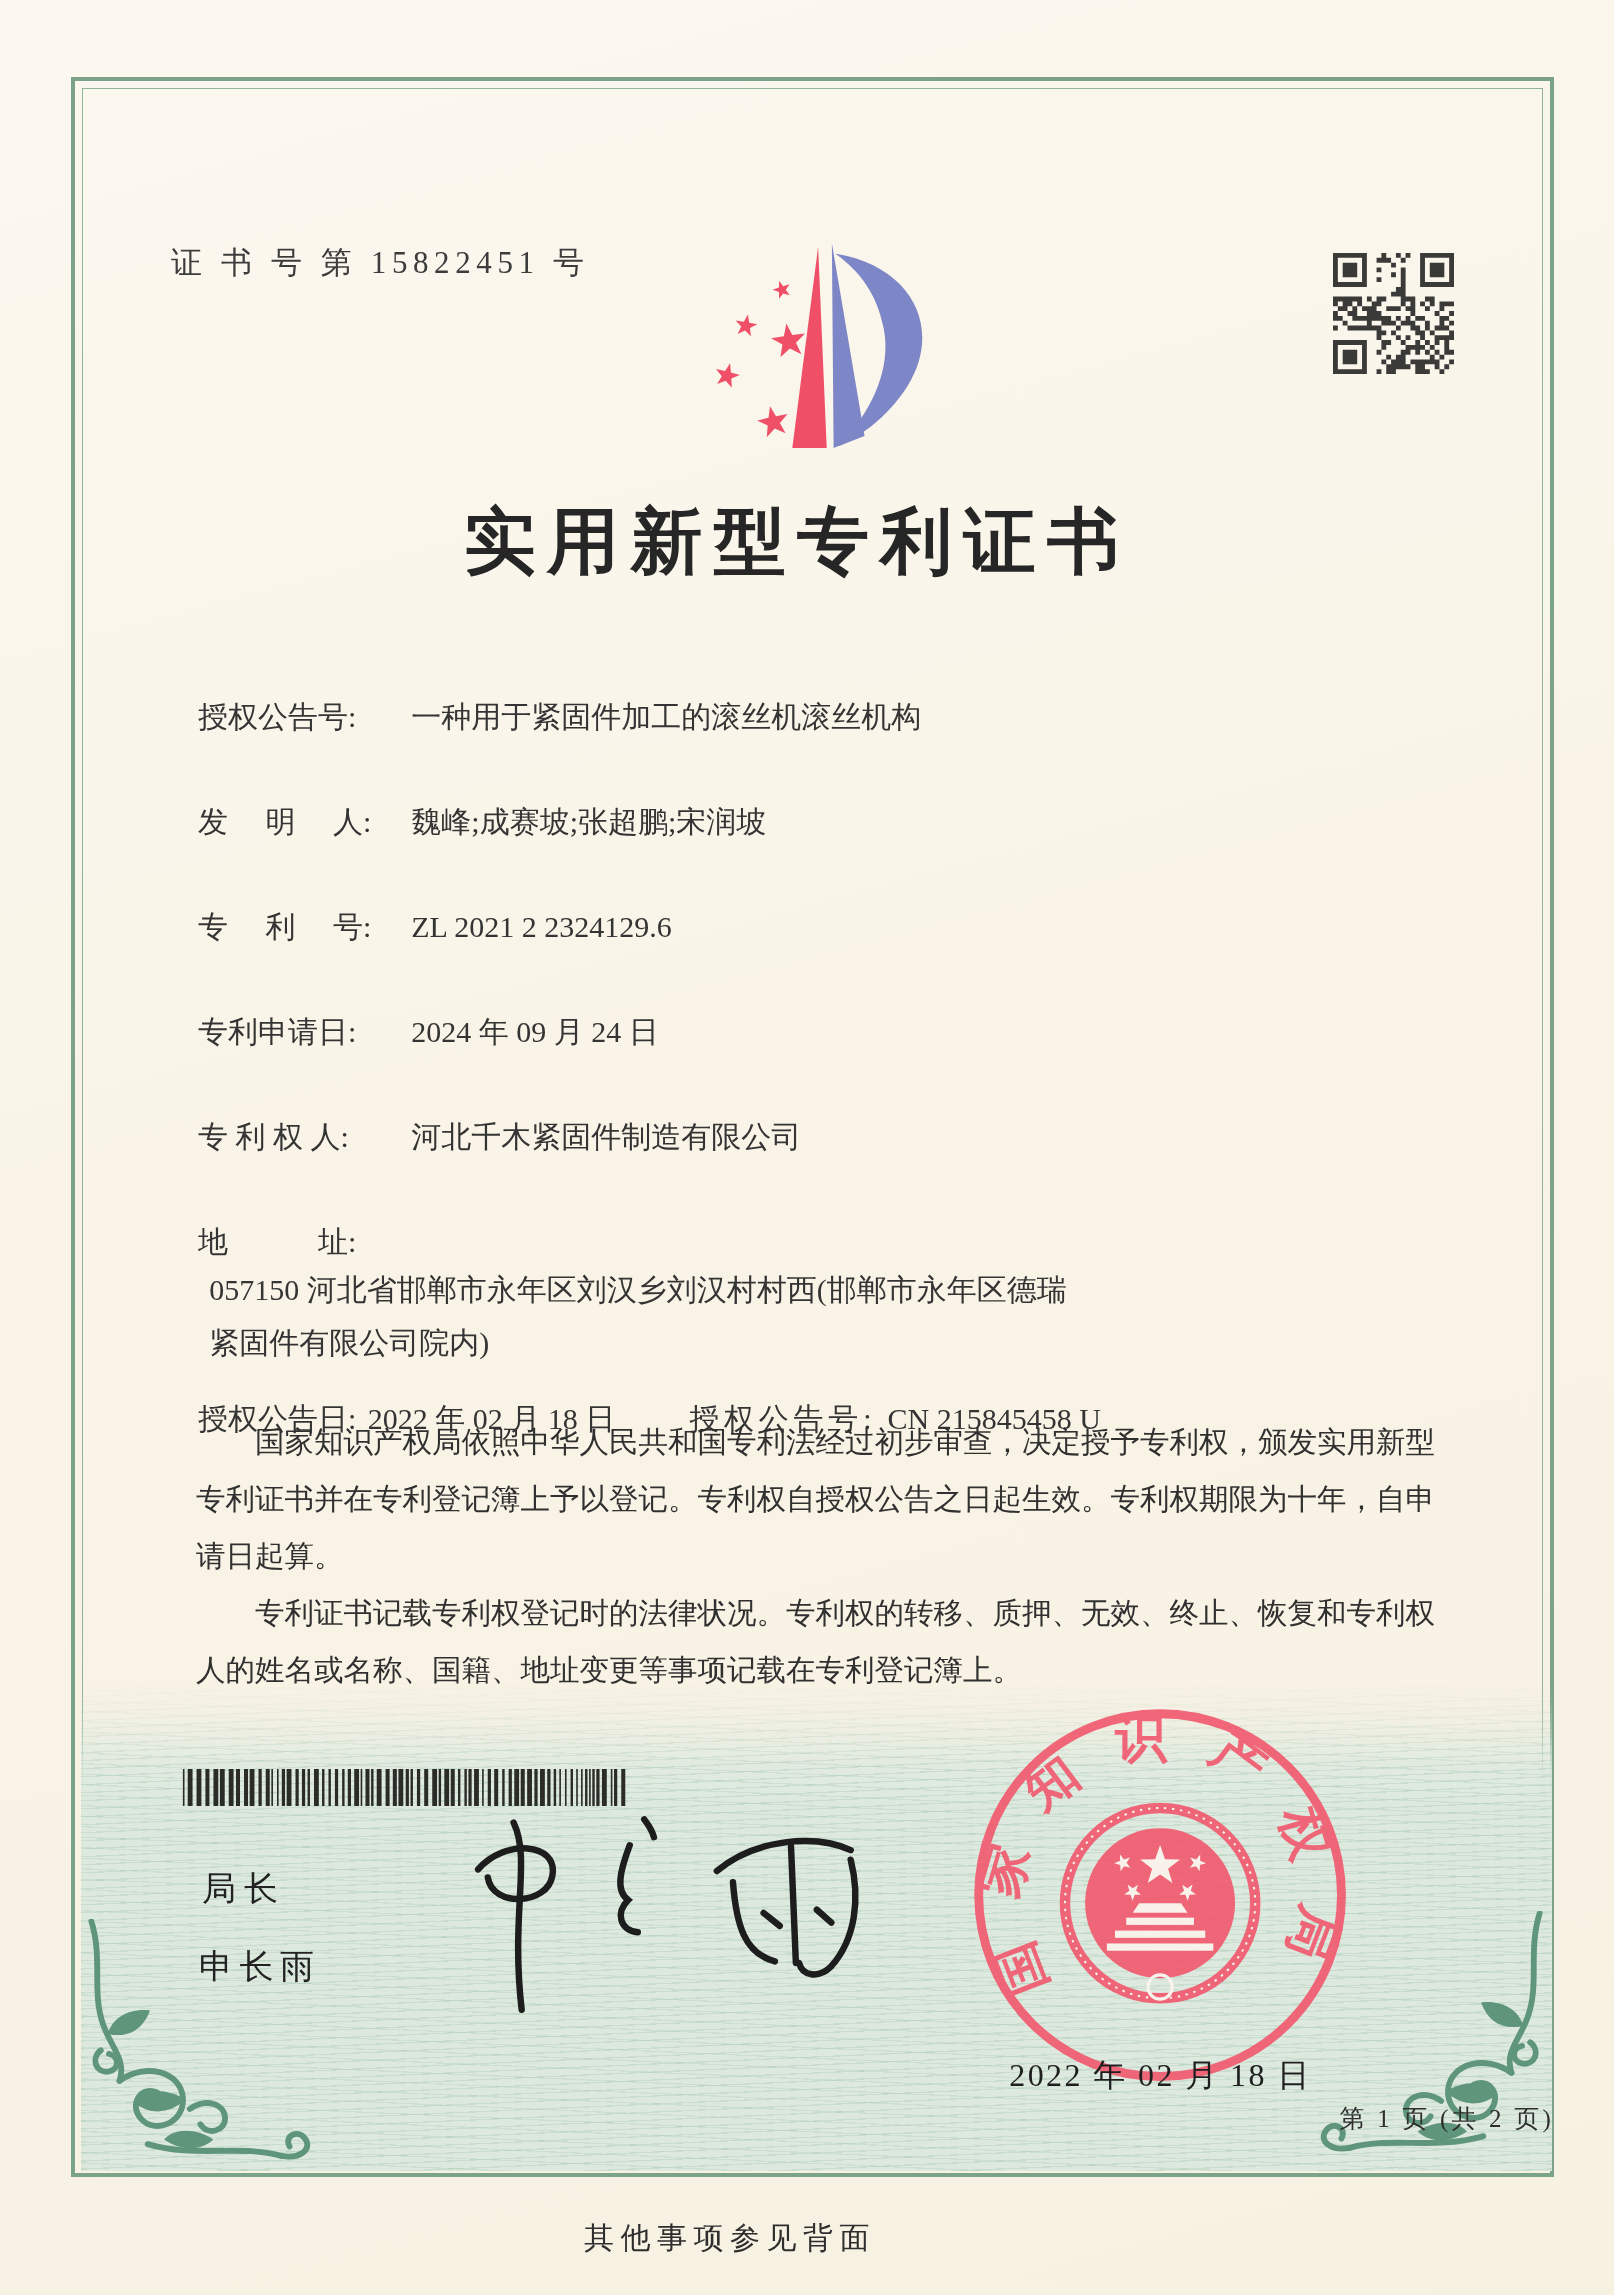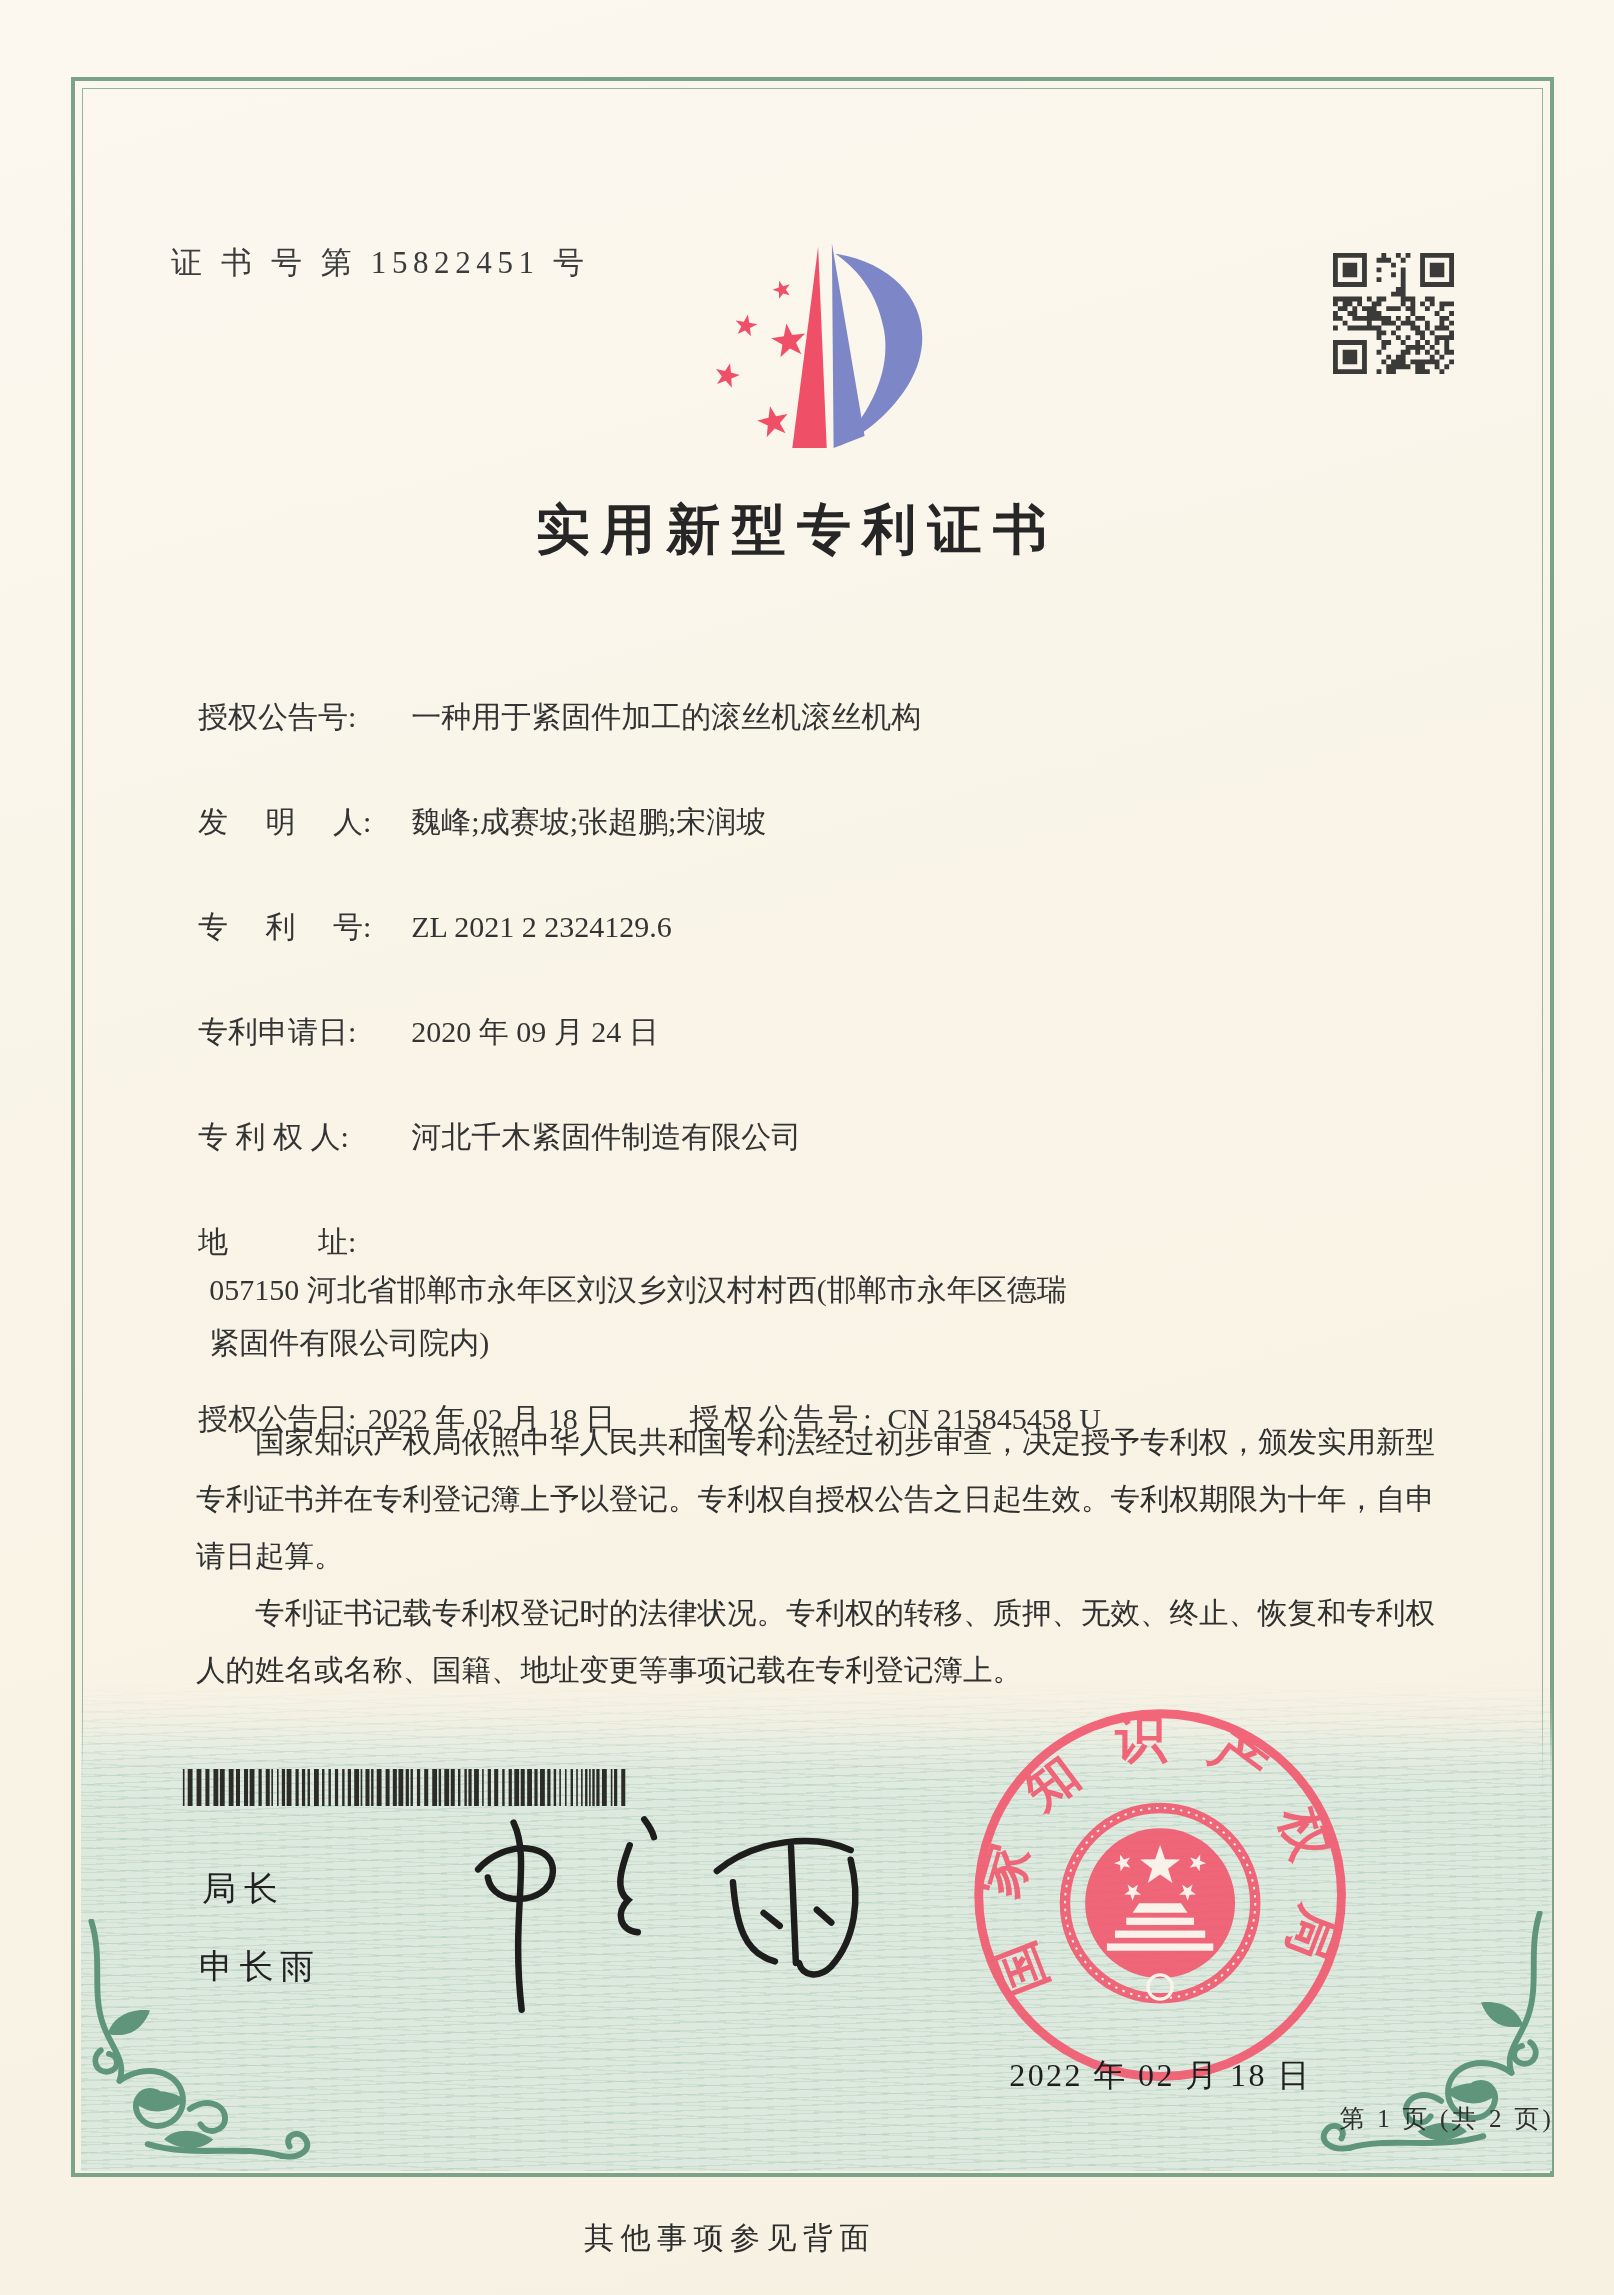--- a/index.html
+++ b/index.html
@@ -30,21 +30,21 @@
             mask-image:linear-gradient(180deg,transparent 0,#000 89px);
   }
   .ornament{position:absolute;color:#5f957b;}
   .ornament svg{display:block;}
   
   .cert-number{position:absolute;left:171px;top:242px;font-size:31px;letter-spacing:5.6px;color:#3c3c3c;}
   .logo{position:absolute;left:696px;top:231px;}
   .qr{position:absolute;left:1333px;top:253px;}
   .doc-title{
     position:absolute;left:75px;top:494px;width:1444px;text-align:center;
-    font-size:54px;font-weight:700;letter-spacing:11.3px;color:#262626;
+    font-size:72px;font-weight:700;letter-spacing:11.3px;color:#262626;
   }
   
   .fields{position:absolute;left:198px;top:696px;width:1243px;font-size:30px;color:#343434;}
   .field-row{display:flex;align-items:flex-start;line-height:42px;margin-bottom:63px;}
   .field-label{flex:0 0 auto;min-width:202px;white-space:pre;}
   .field-value{margin-left:11.3px;}
   .row-address{margin-bottom:0;flex-direction:column;}
   .row-address .field-value{max-width:876px;line-height:53px;}
   .grant-row{display:flex;margin-top:29px;line-height:42px;}
   .grant-no{margin-left:74px;display:flex;}
@@ -144,21 +144,21 @@
     <div class="field-row">
       <span class="field-label">发　 明　 人:</span>
       <span class="field-value">魏峰;成赛坡;张超鹏;宋润坡</span>
     </div>
     <div class="field-row">
       <span class="field-label">专　 利　 号:</span>
       <span class="field-value">ZL 2021 2 2324129.6</span>
     </div>
     <div class="field-row">
       <span class="field-label">专利申请日:</span>
-      <span class="field-value">2020 年 09 月 24 日</span>
+      <span class="field-value">2024 年 09 月 24 日</span>
     </div>
     <div class="field-row">
       <span class="field-label">专 利 权 人:</span>
       <span class="field-value">河北千木紧固件制造有限公司</span>
     </div>
     <div class="field-row row-address">
       <span class="field-label">地　　　址:</span>
       <span class="field-value">057150 河北省邯郸市永年区刘汉乡刘汉村村西(邯郸市永年区德瑞紧固件有限公司院内)</span>
     </div>
     <div class="grant-row">

